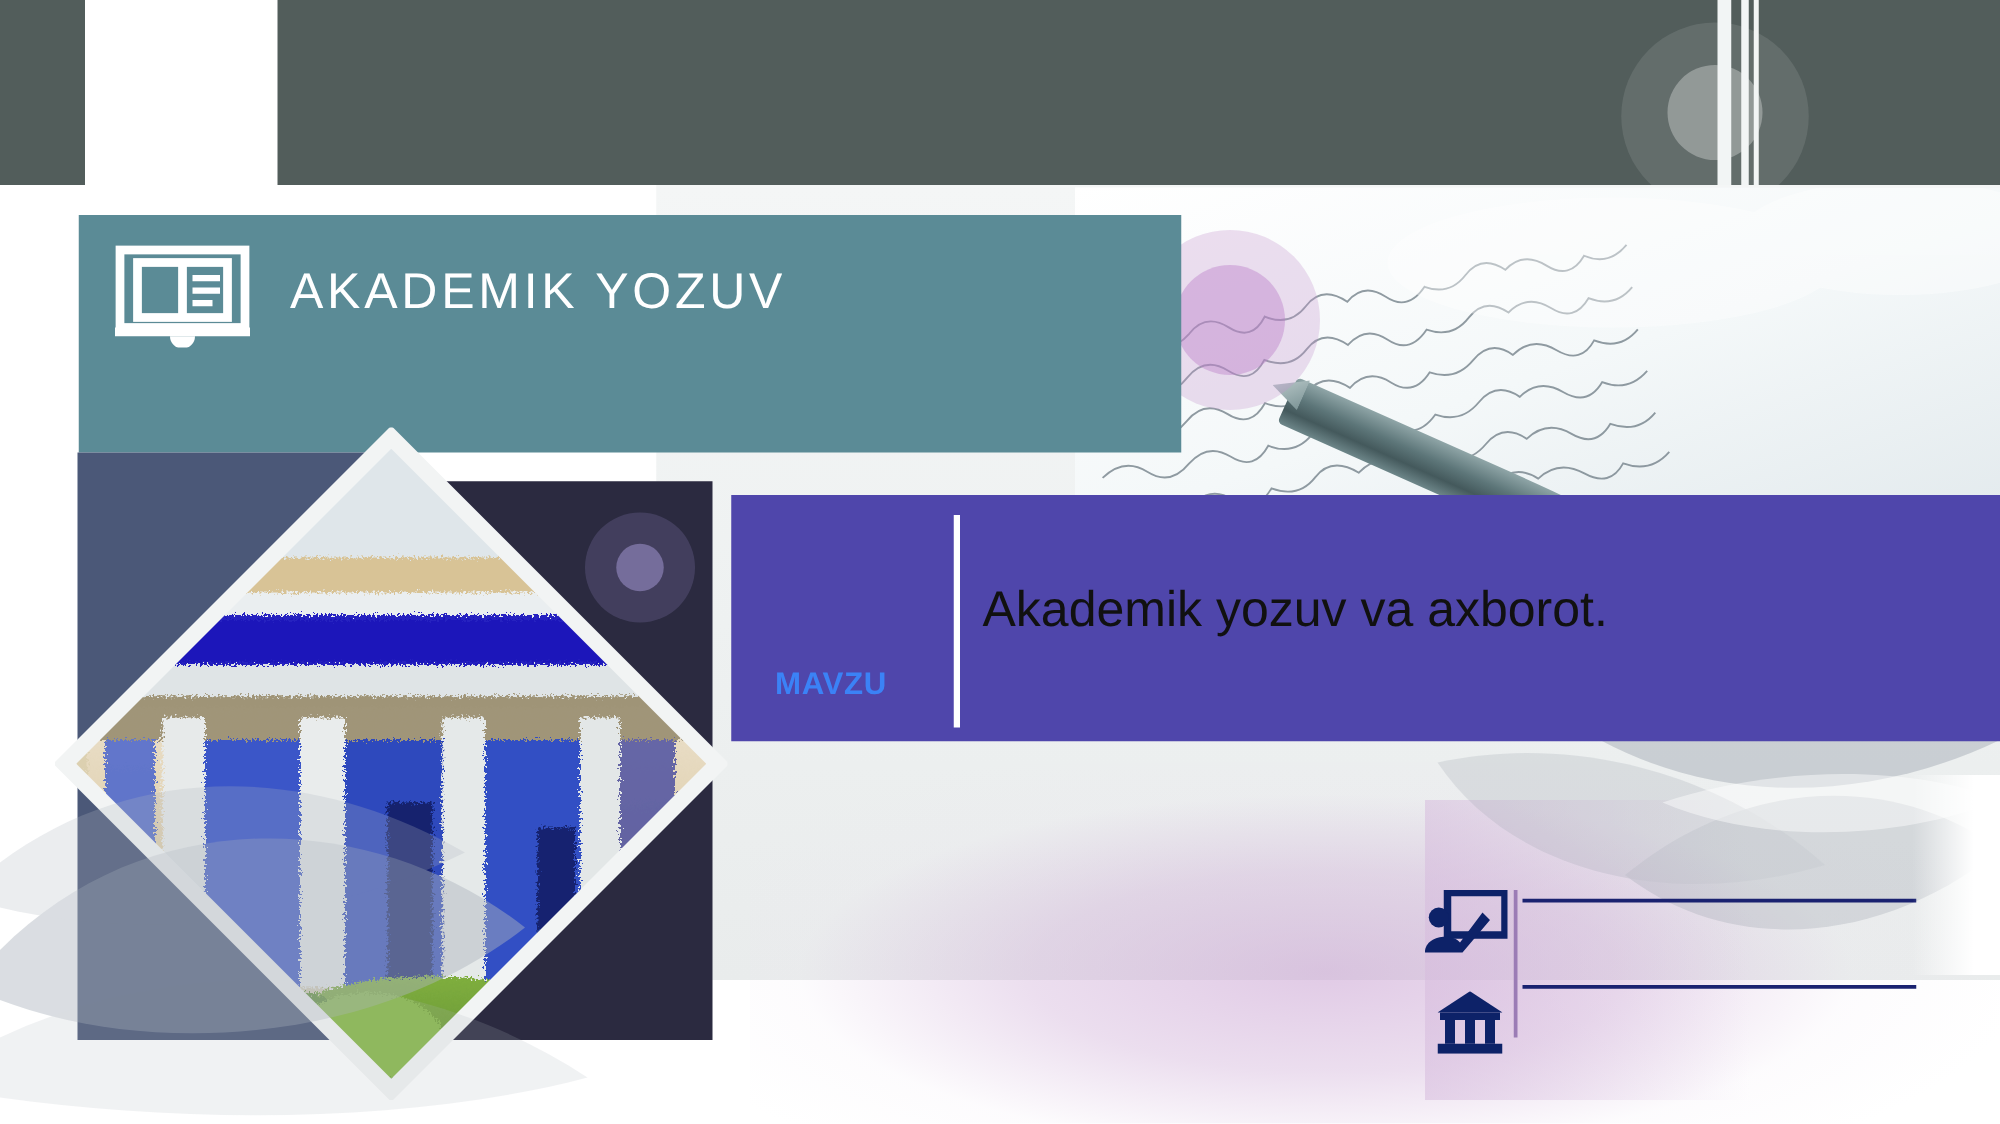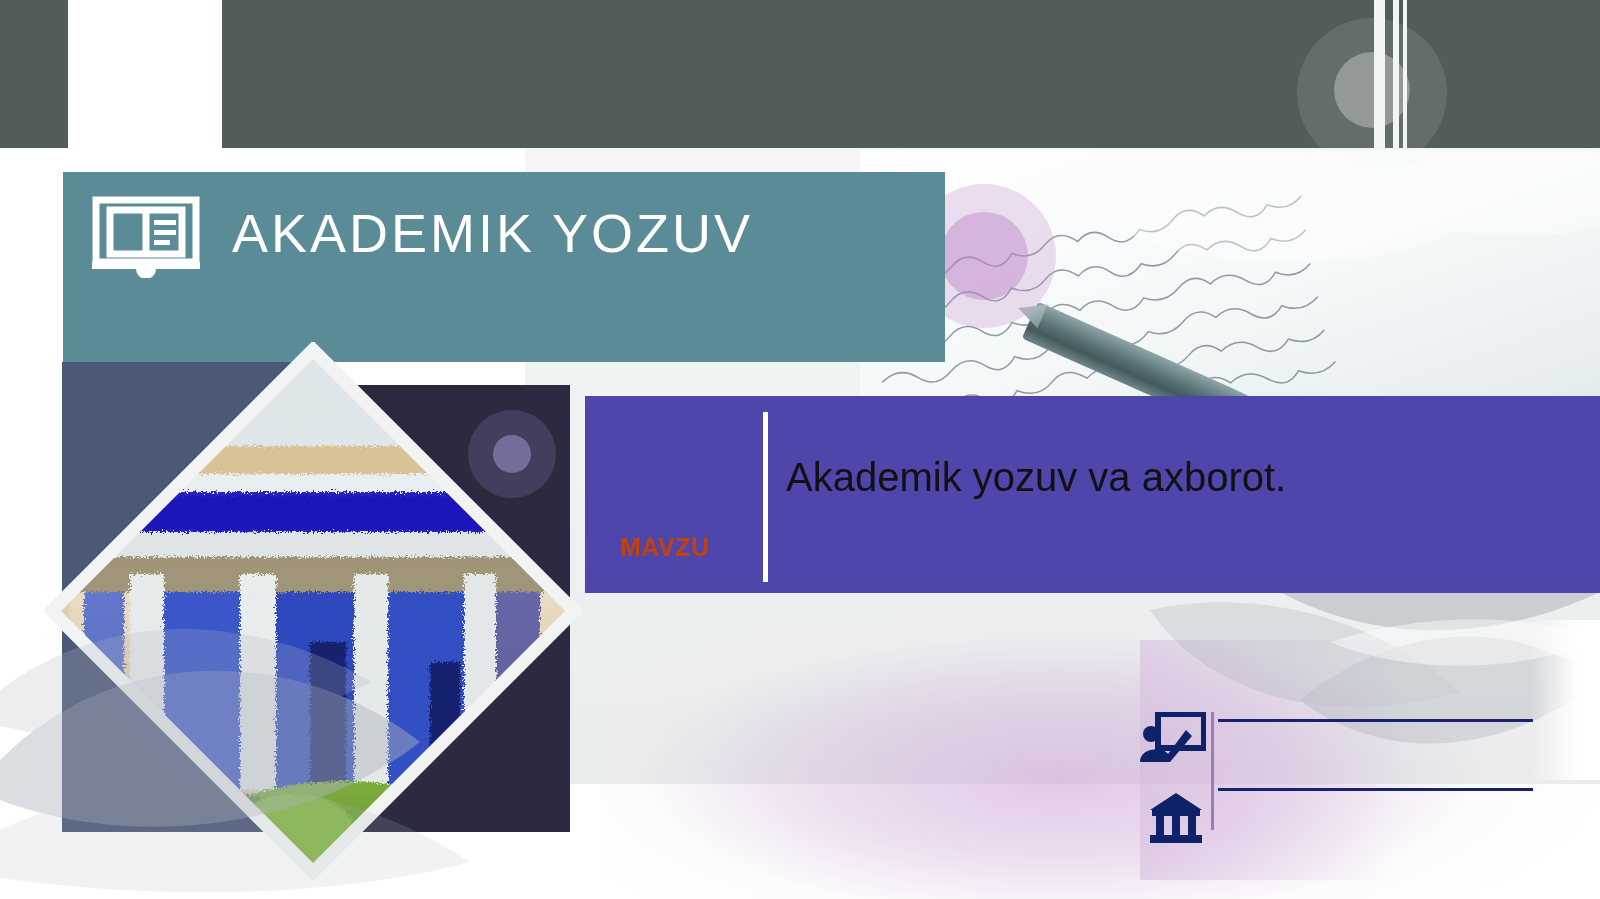--- a/index.html
+++ b/index.html
@@ -47,43 +47,43 @@
         rgba(206,170,214,.62) 0%,rgba(212,182,219,.45) 42%,rgba(236,226,240,.12) 75%,rgba(255,255,255,0) 100%);}
   .pink-wash2{left:1140px;top:640px;width:260px;height:240px;
       background:linear-gradient(90deg,rgba(214,187,221,.55),rgba(255,255,255,0));}
 
   
   .waves{left:0;top:0;width:1600px;height:899px;pointer-events:none;}
 
   
   .teal-bar{left:63px;top:172px;width:882px;height:190px;background:#5b8b96;}
   .teal-title{position:absolute;left:232px;top:202px;width:660px;height:62px;
-      color:#ffffff;font-size:54px;letter-spacing:3px;line-height:62px;white-space:nowrap;}
+      color:#ffffff;font-size:40px;letter-spacing:3px;line-height:62px;white-space:nowrap;}
   .book-icon{position:absolute;left:92px;top:196px;width:108px;height:82px;}
 
   
   .block-left{left:62px;top:362px;width:250px;height:470px;background:#4b5878;}
   .block-right{left:312px;top:385px;width:258px;height:447px;background:#2b2a40;}
   .block-circle-lg{left:468px;top:410px;width:88px;height:88px;border-radius:50%;
       background:rgba(142,130,190,.24);}
   .block-circle-sm{left:493px;top:435px;width:38px;height:38px;border-radius:50%;
       background:rgba(160,148,205,.55);}
 
   
   .diamond-wrap{left:44px;top:342px;width:538px;height:538px;}
   .diamond{position:absolute;left:0;top:0;width:538px;height:538px;}
 
   
   .purple-banner{left:585px;top:396px;width:1015px;height:197px;background:#4f46ab;}
   .banner-num{position:absolute;left:623px;top:432px;width:118px;height:74px;
       color:#ffffff;font-size:66px;font-weight:bold;line-height:74px;letter-spacing:-1px;}
   .banner-sub{position:absolute;left:620px;top:532px;width:140px;height:30px;
-      color:#c2410c;font-size:25px;font-weight:bold;line-height:30px;letter-spacing:.5px;}
+      color:#3b82f6;font-size:25px;font-weight:bold;line-height:30px;letter-spacing:.5px;}
   .banner-divider{left:763px;top:412px;width:5px;height:170px;background:#ffffff;}
-  .banner-title{position:absolute;left:786px;top:446px;width:780px;height:62px;
+  .banner-title{position:absolute;left:786px;top:457px;width:780px;height:62px;
       color:#111111;font-size:40px;line-height:62px;white-space:nowrap;}
 
   
   .vline{left:1211px;top:712px;width:3px;height:118px;background:#9b7cb5;}
   .rule{left:1218px;width:315px;height:0;border-top:3px solid #1a2270;}
   .rule-1{top:719px;}
   .rule-2{top:788px;}
   .teacher-icon{left:1140px;top:712px;width:66px;height:52px;}
   .bank-icon{left:1150px;top:793px;width:52px;height:50px;}
 

